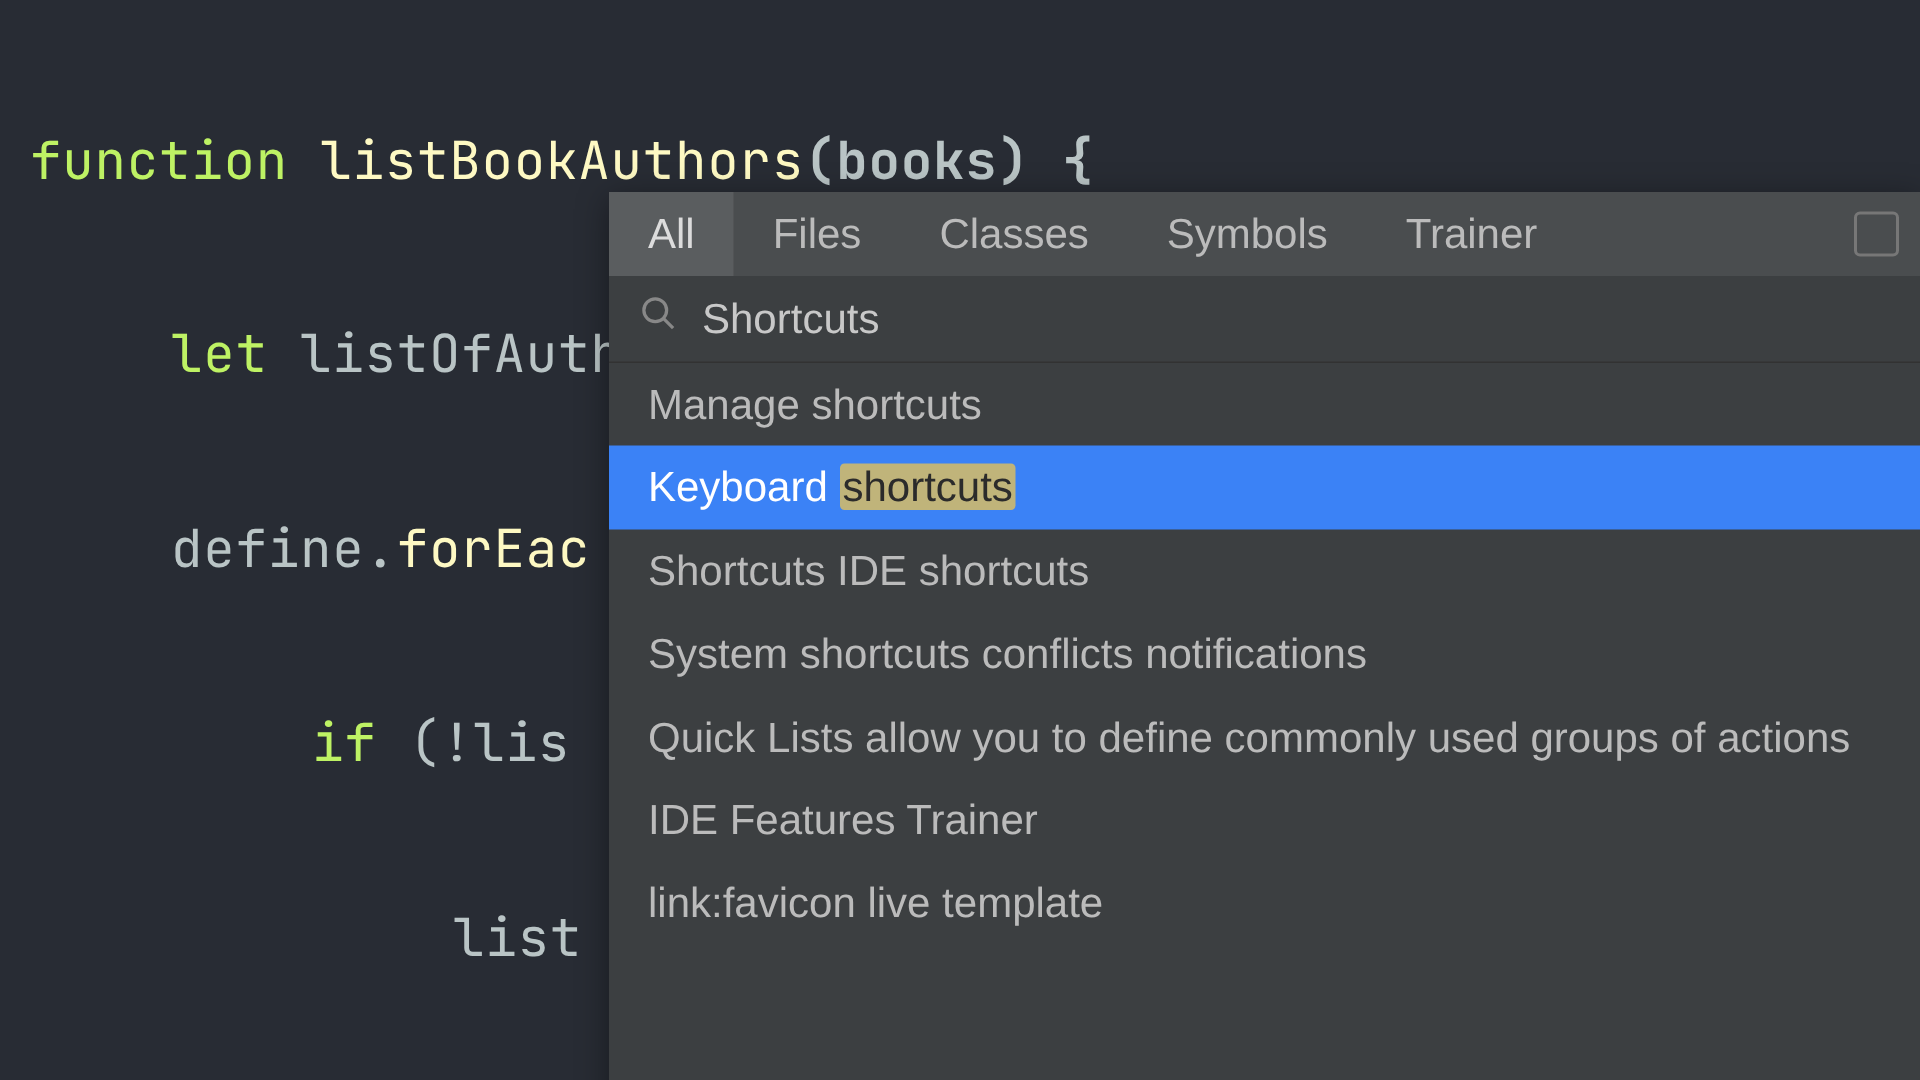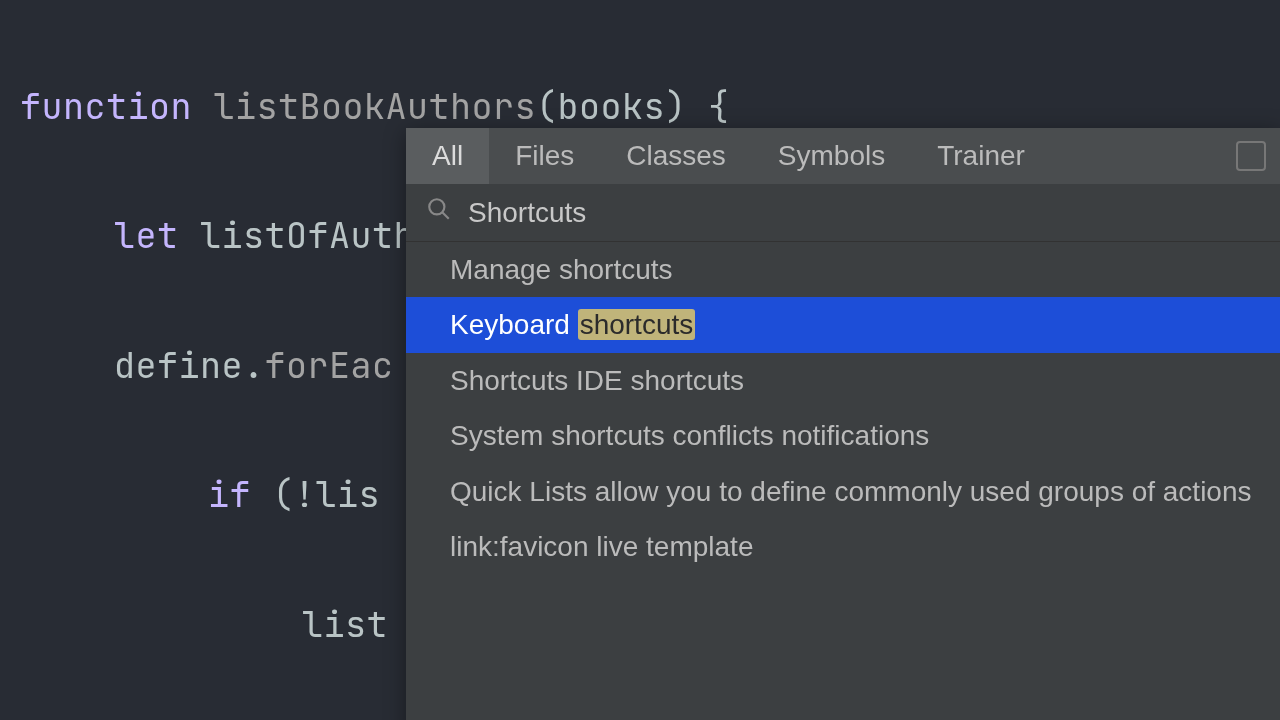--- a/index.html
+++ b/index.html
@@ -18,24 +18,24 @@
       width: 100%;
       height: 100%;
       font-family: 'JetBrains Mono', 'Menlo', 'Consolas', monospace;
       font-size: 35px;
       line-height: 1.85;
       color: #abb2bf;
       padding: 10px 20px;
       white-space: pre;
       letter-spacing: 0.5px;
     }
-    .kw { color: #c4b5fd; text-align: center; }
-    .fn { color: #a3a3a3; }
+    .kw { color: #bef264; text-align: center; }
+    .fn { color: #fef9c3; }
     .var { color: #b9c4c5; }
-    .punct { color: #b9c4c5; }
+    .punct { color: #b9c4c5; font-weight: bold; }
     .indent1 { padding-left: 94px; }
     .indent2 { padding-left: 188px; }
     .indent3 { padding-left: 282px; }
     .line { display: block; }
 
     .popup {
       position: absolute;
       top: 128px;
       left: 406px;
       width: 874px;
@@ -92,30 +92,30 @@
       border: none;
       color: #c8c8c8;
       font-size: 28px;
       outline: none;
       font-family: inherit;
     }
     .results {
       background: #3c3f41;
     }
     .result-item {
-      padding: 6px 44px;
+      padding: 6px 26px;
       color: #bbbbbb;
       cursor: pointer;
       white-space: nowrap;
       overflow: hidden;
       font-size: 28px;
       line-height: 1.55;
     }
     .result-item.selected {
-      background: #1d4ed8;
+      background: #3b82f6;
       color: #ffffff;
     }
     .highlight {
       background: #c0b47a;
       color: #2b2b2b;
       border-radius: 3px;
       padding: 0 2px;
     }
     .result-text-white { color: #ffffff; }
     .empty-space {
@@ -157,16 +157,17 @@
     <input class="search-input" value="Shortcuts" style="">
   </div>
   <div class="results">
     <div class="result-item">Manage shortcuts</div>
     <div class="result-item selected">
       <span class="result-text-white">Keyboard </span><span class="highlight">shortcuts</span>
     </div>
     <div class="result-item">Shortcuts IDE shortcuts</div>
     <div class="result-item">System shortcuts conflicts notifications</div>
     <div class="result-item">Quick Lists allow you to define commonly used groups of actions</div>
+    <div class="result-item">IDE Features Trainer</div>
     <div class="result-item">link:favicon live template</div>
     <div class="empty-space"></div>
   </div>
 </div>
 
 </body></html>

